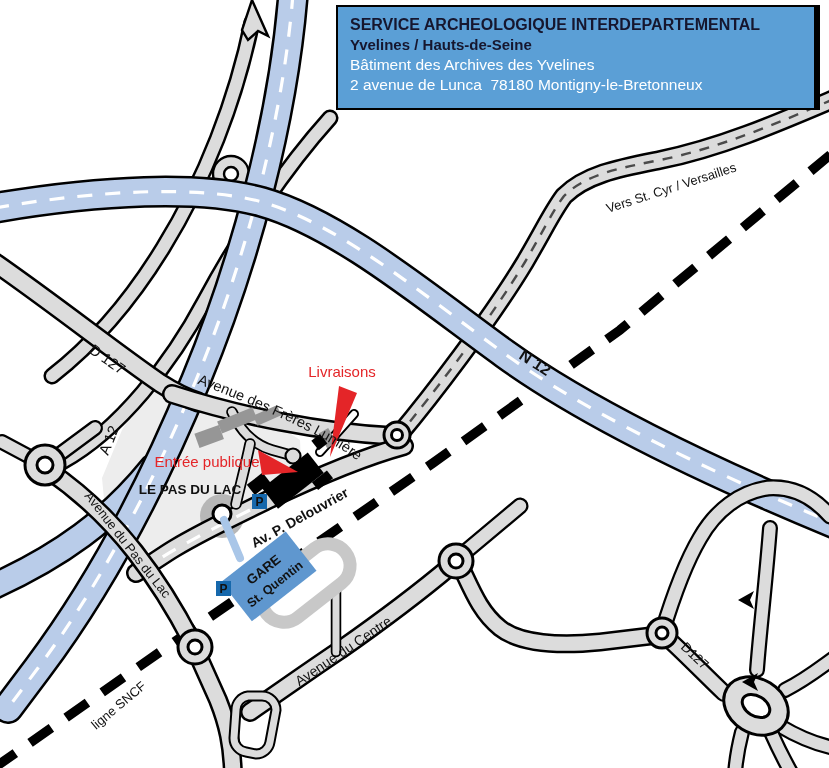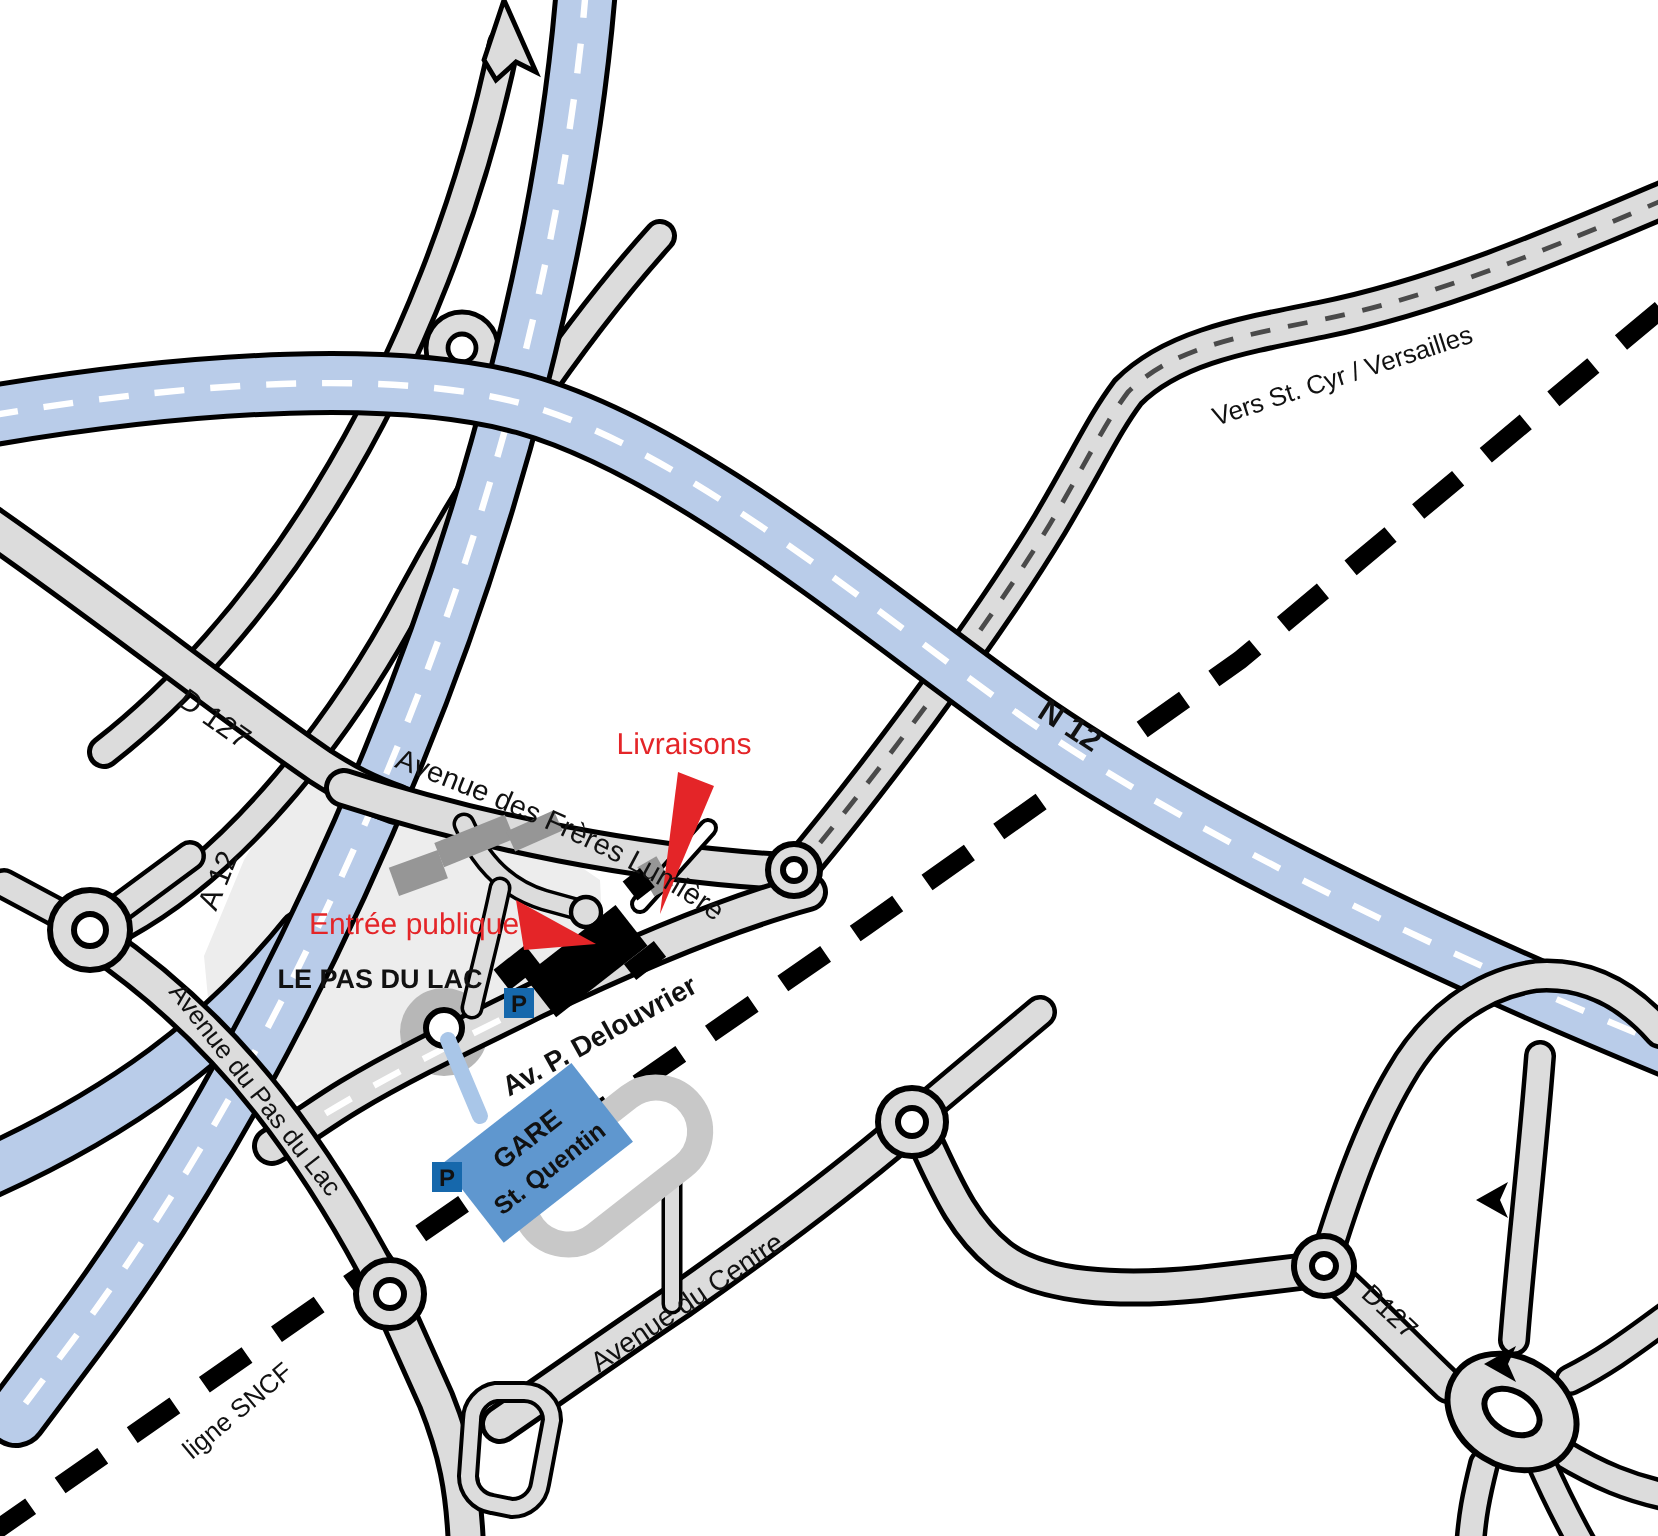--- a/index.html
+++ b/index.html
@@ -198,14 +198,20 @@
   <text class="lbl" font-size="14" font-weight="bold" text-anchor="middle" transform="translate(302,522) rotate(-29)">Av. P. Delouvrier</text>
   <text class="lbl" font-size="13" transform="translate(84,496) rotate(52)">Avenue du Pas du Lac</text>
   <text class="lbl" font-size="14" text-anchor="middle" transform="translate(346,655) rotate(-34)">Avenue du Centre</text>
   <text class="lbl" font-size="13" transform="translate(96,730) rotate(-40)">ligne SNCF</text>
   <text class="lbl" font-size="15" transform="translate(88,352) rotate(35)">D 127</text>
   <text class="lbl" font-size="15" transform="translate(108,456) rotate(-68)">A 12</text>
   <text class="lbl" font-size="16" font-weight="600" transform="translate(518,358) rotate(33)">N 12</text>
   <text class="lbl" font-size="13.5" transform="translate(680,648) rotate(43)">D127</text>
 </svg>
 
-
+<div id="titlebox">
+  <div class="t1">SERVICE ARCHEOLOGIQUE INTERDEPARTEMENTAL</div>
+  <div class="t2">Yvelines / Hauts-de-Seine</div>
+  <div class="t3">Bâtiment des Archives des Yvelines</div>
+  <div class="t4">2 avenue de Lunca  78180 Montigny-le-Bretonneux</div>
 </div>
 
+</div>
+
 </body></html>

